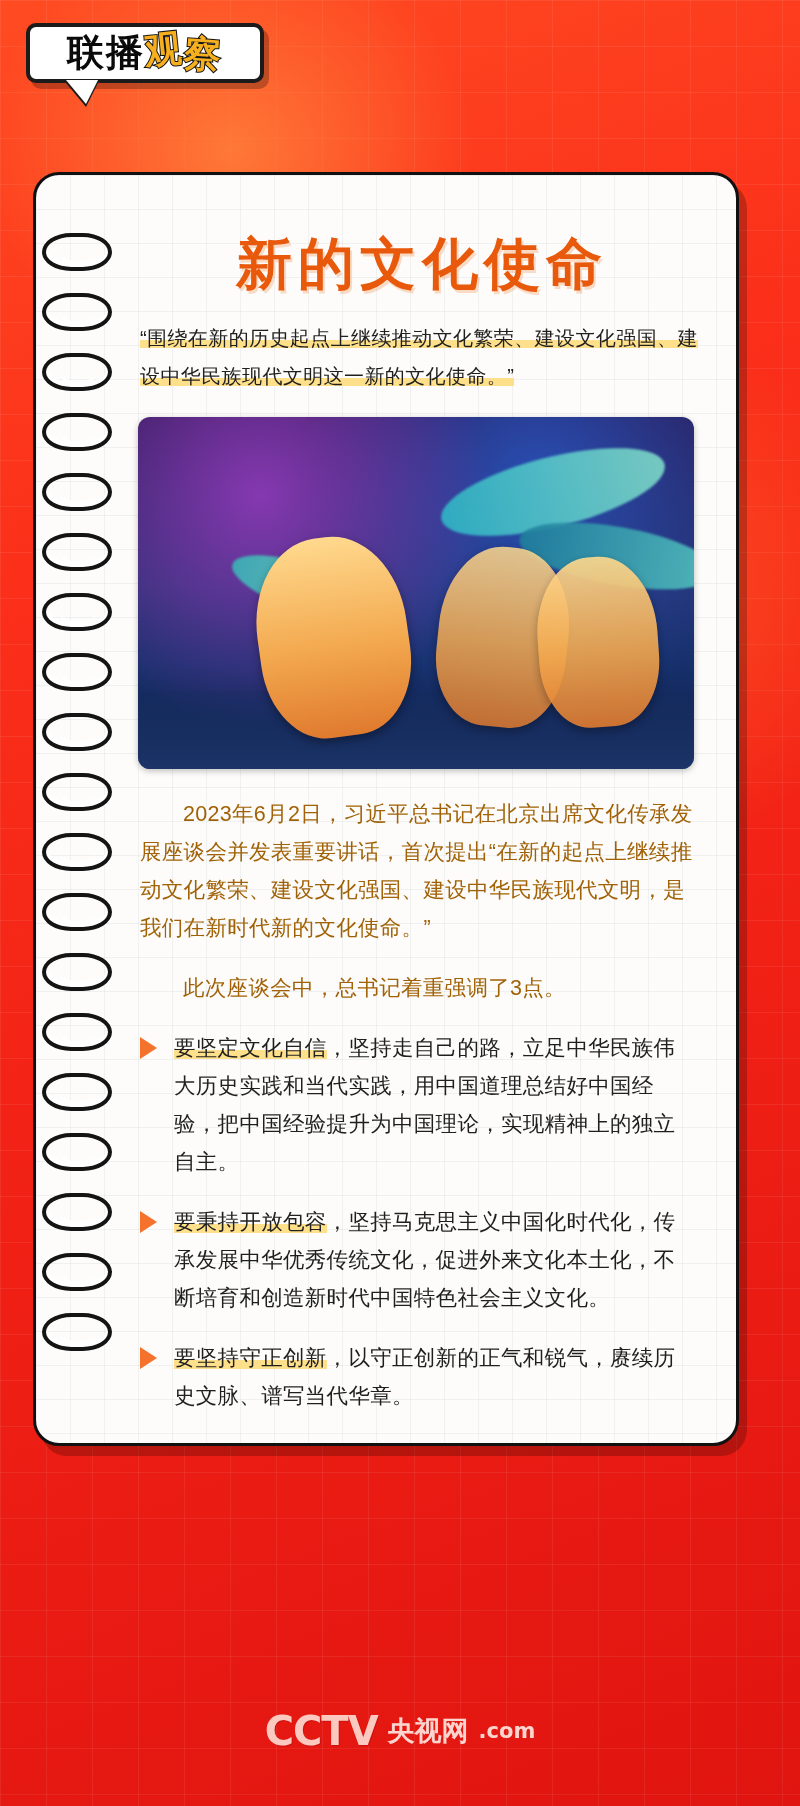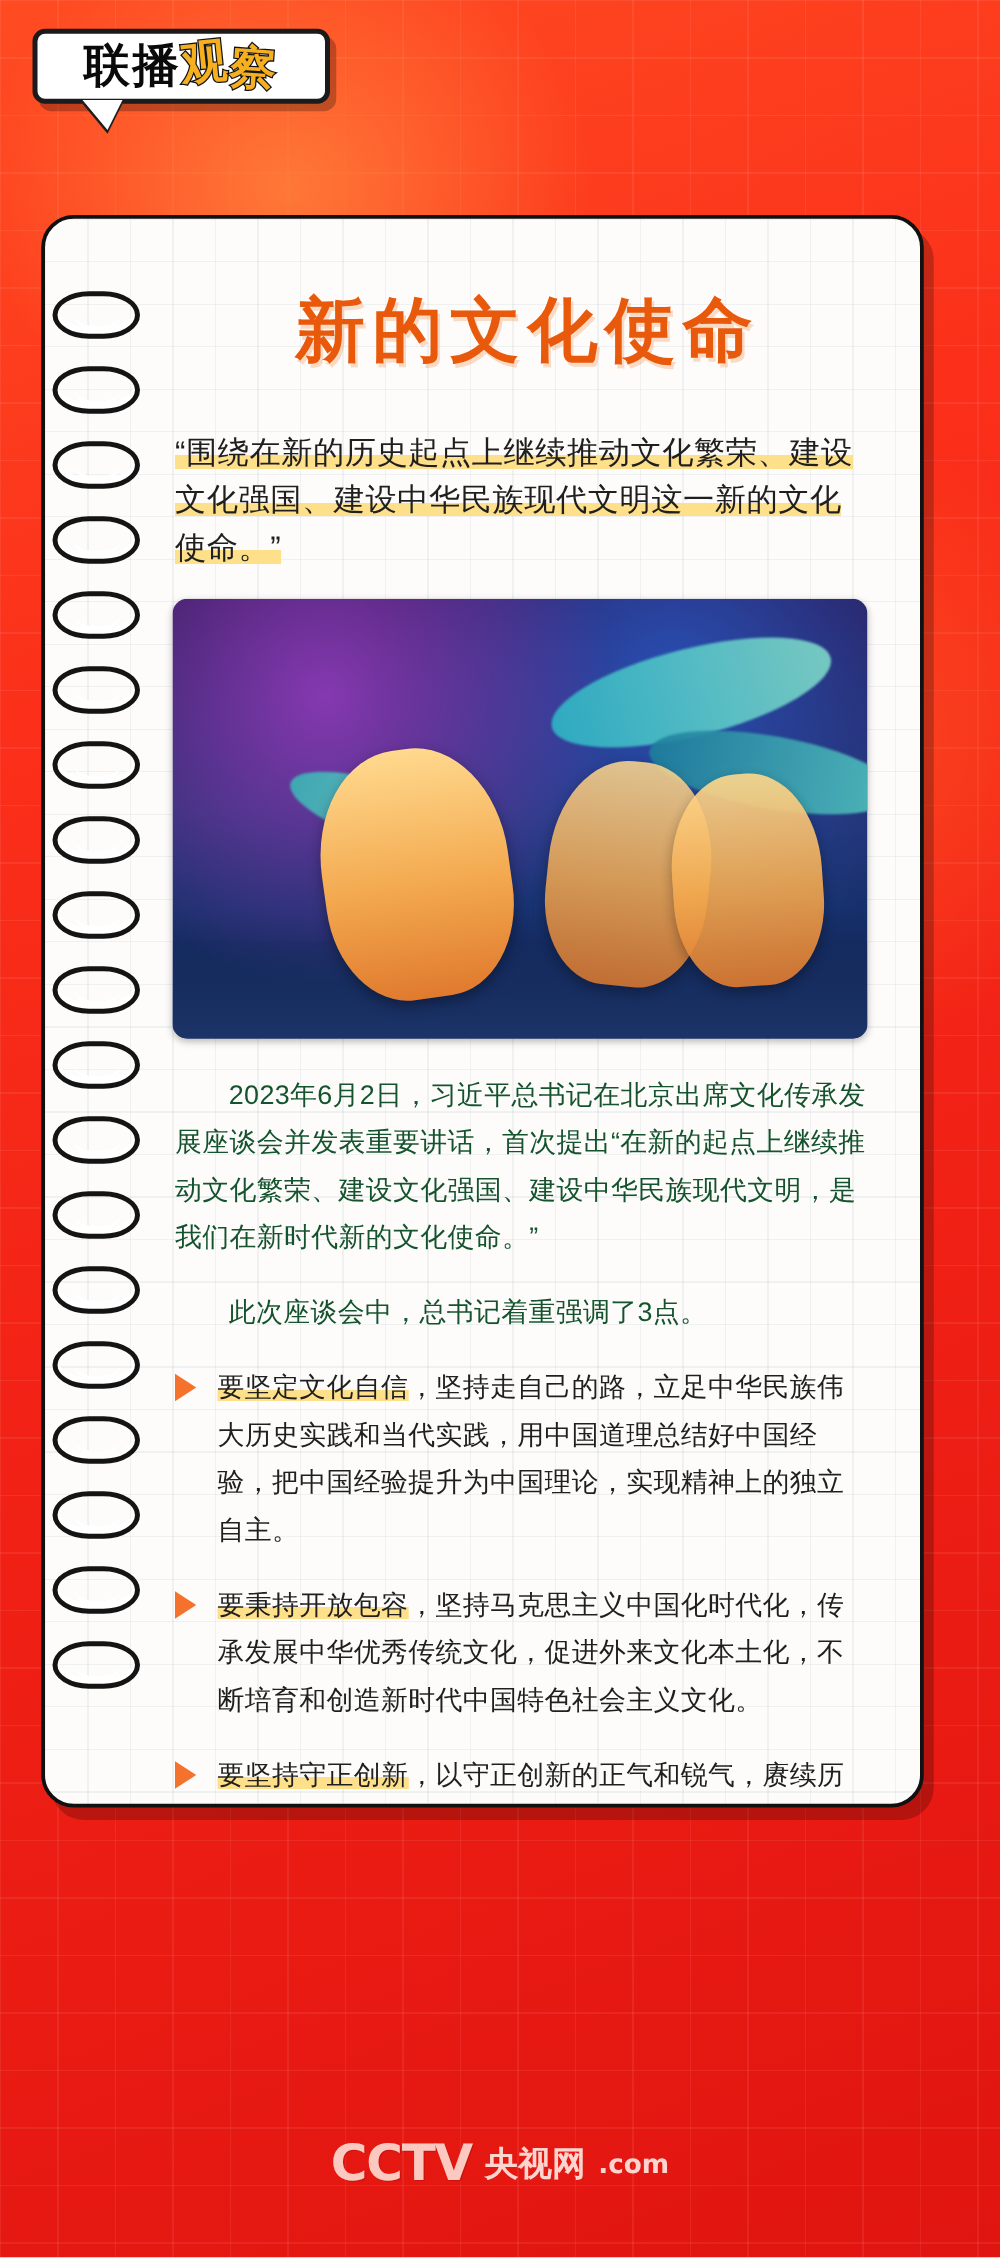--- a/index.html
+++ b/index.html
@@ -164,22 +164,22 @@
     text-align: center;
     font-family: "DejaVu Sans", sans-serif;
     font-size: 56px;
     font-weight: bold;
     letter-spacing: 6px;
     color: #e8590c;
     text-shadow: 2px 3px 0 rgba(240,120,40,0.25);
   }
 
   .quote {
-    margin: 40px 18px 0 12px;
-    font-size: 25px;
+    margin: 16px 18px 0 12px;
+    font-size: 20px;
     line-height: 38px;
     color: #1f1f1f;
     letter-spacing: 0.4px;
     text-indent: 0;
   }
   .quote .mark {
     background: linear-gradient(to bottom, transparent 58%, #ffe08a 58%, #ffe08a 96%, transparent 96%);
   }
 
   .photo {
@@ -210,21 +210,21 @@
     position: absolute;
     border-radius: 46% 46% 40% 40%;
     background: linear-gradient(180deg, #ffd98e 0%, #f3a94f 55%, #e07a2e 100%);
     box-shadow: 0 4px 10px rgba(0,0,0,0.35);
   }
 
   .para {
     margin: 26px 20px 0 12px;
     font-size: 21.5px;
     line-height: 38px;
-    color: #14532d;
+    color: #a16207;
     text-indent: 43px;
     letter-spacing: 0.3px;
   }
   .para.tight { margin-top: 22px; }
 
   .bullet {
     margin: 22px 20px 0 12px;
     font-size: 21.5px;
     line-height: 38px;
     color: #1f1f1f;

